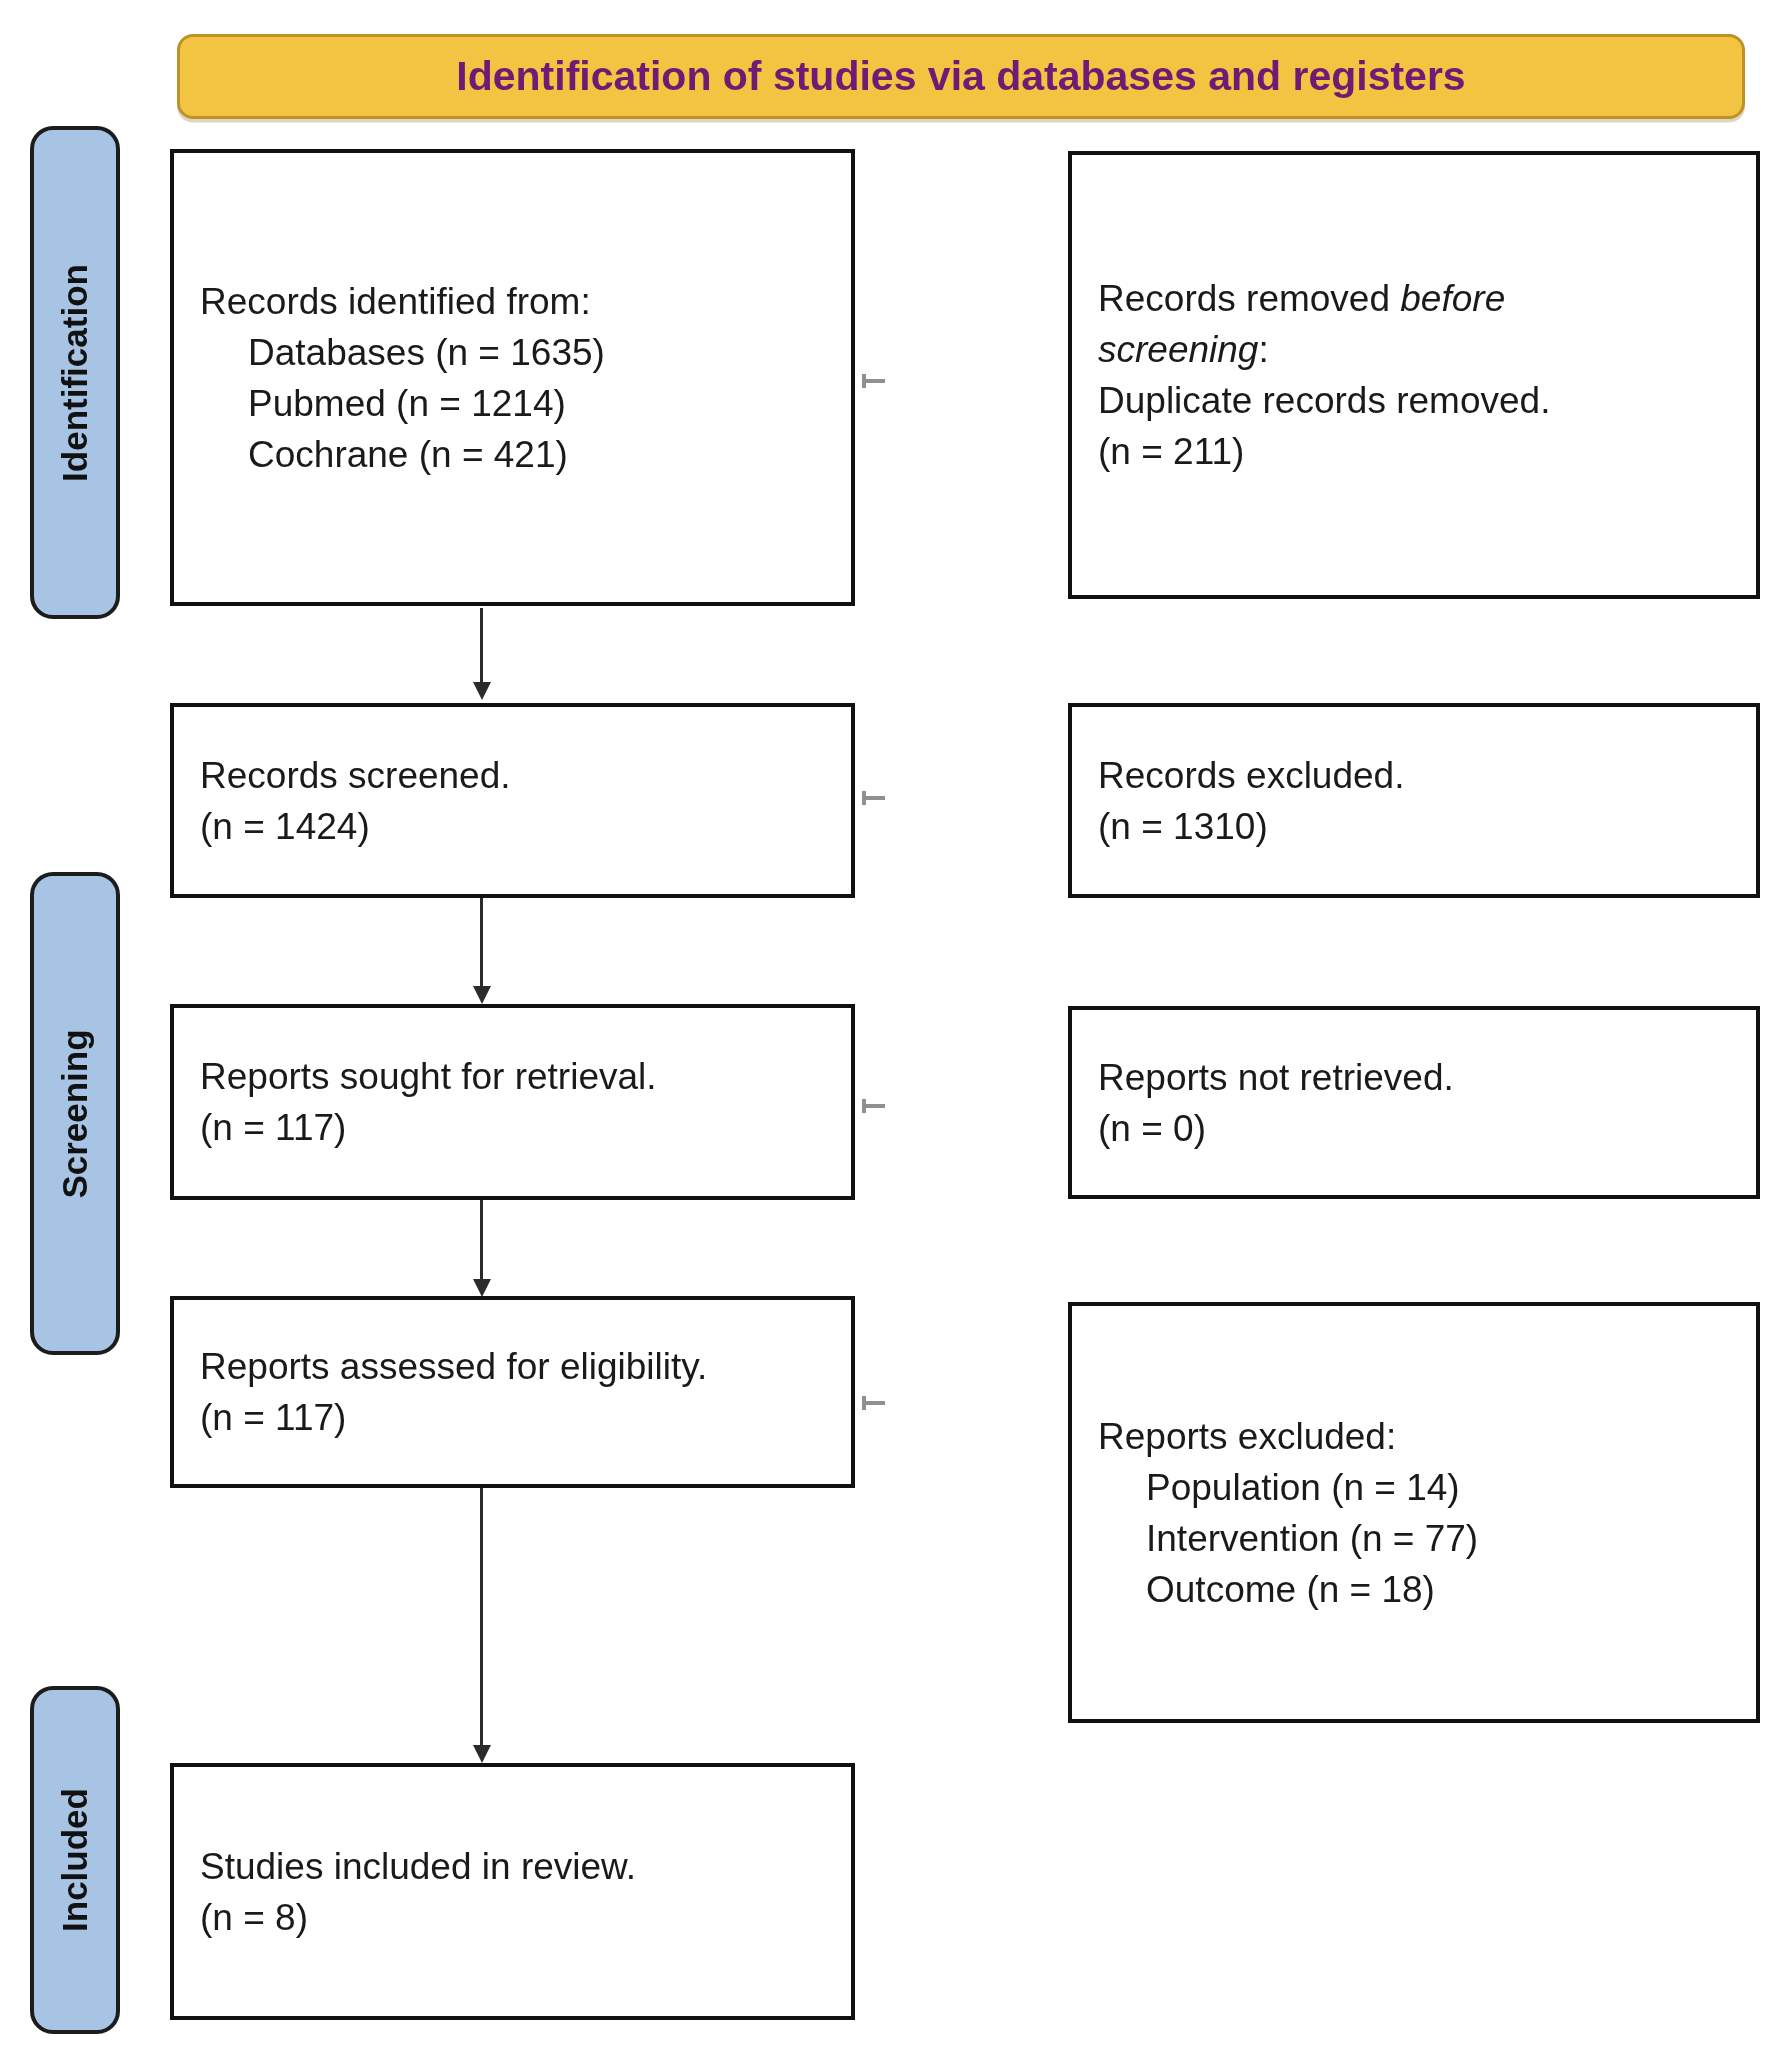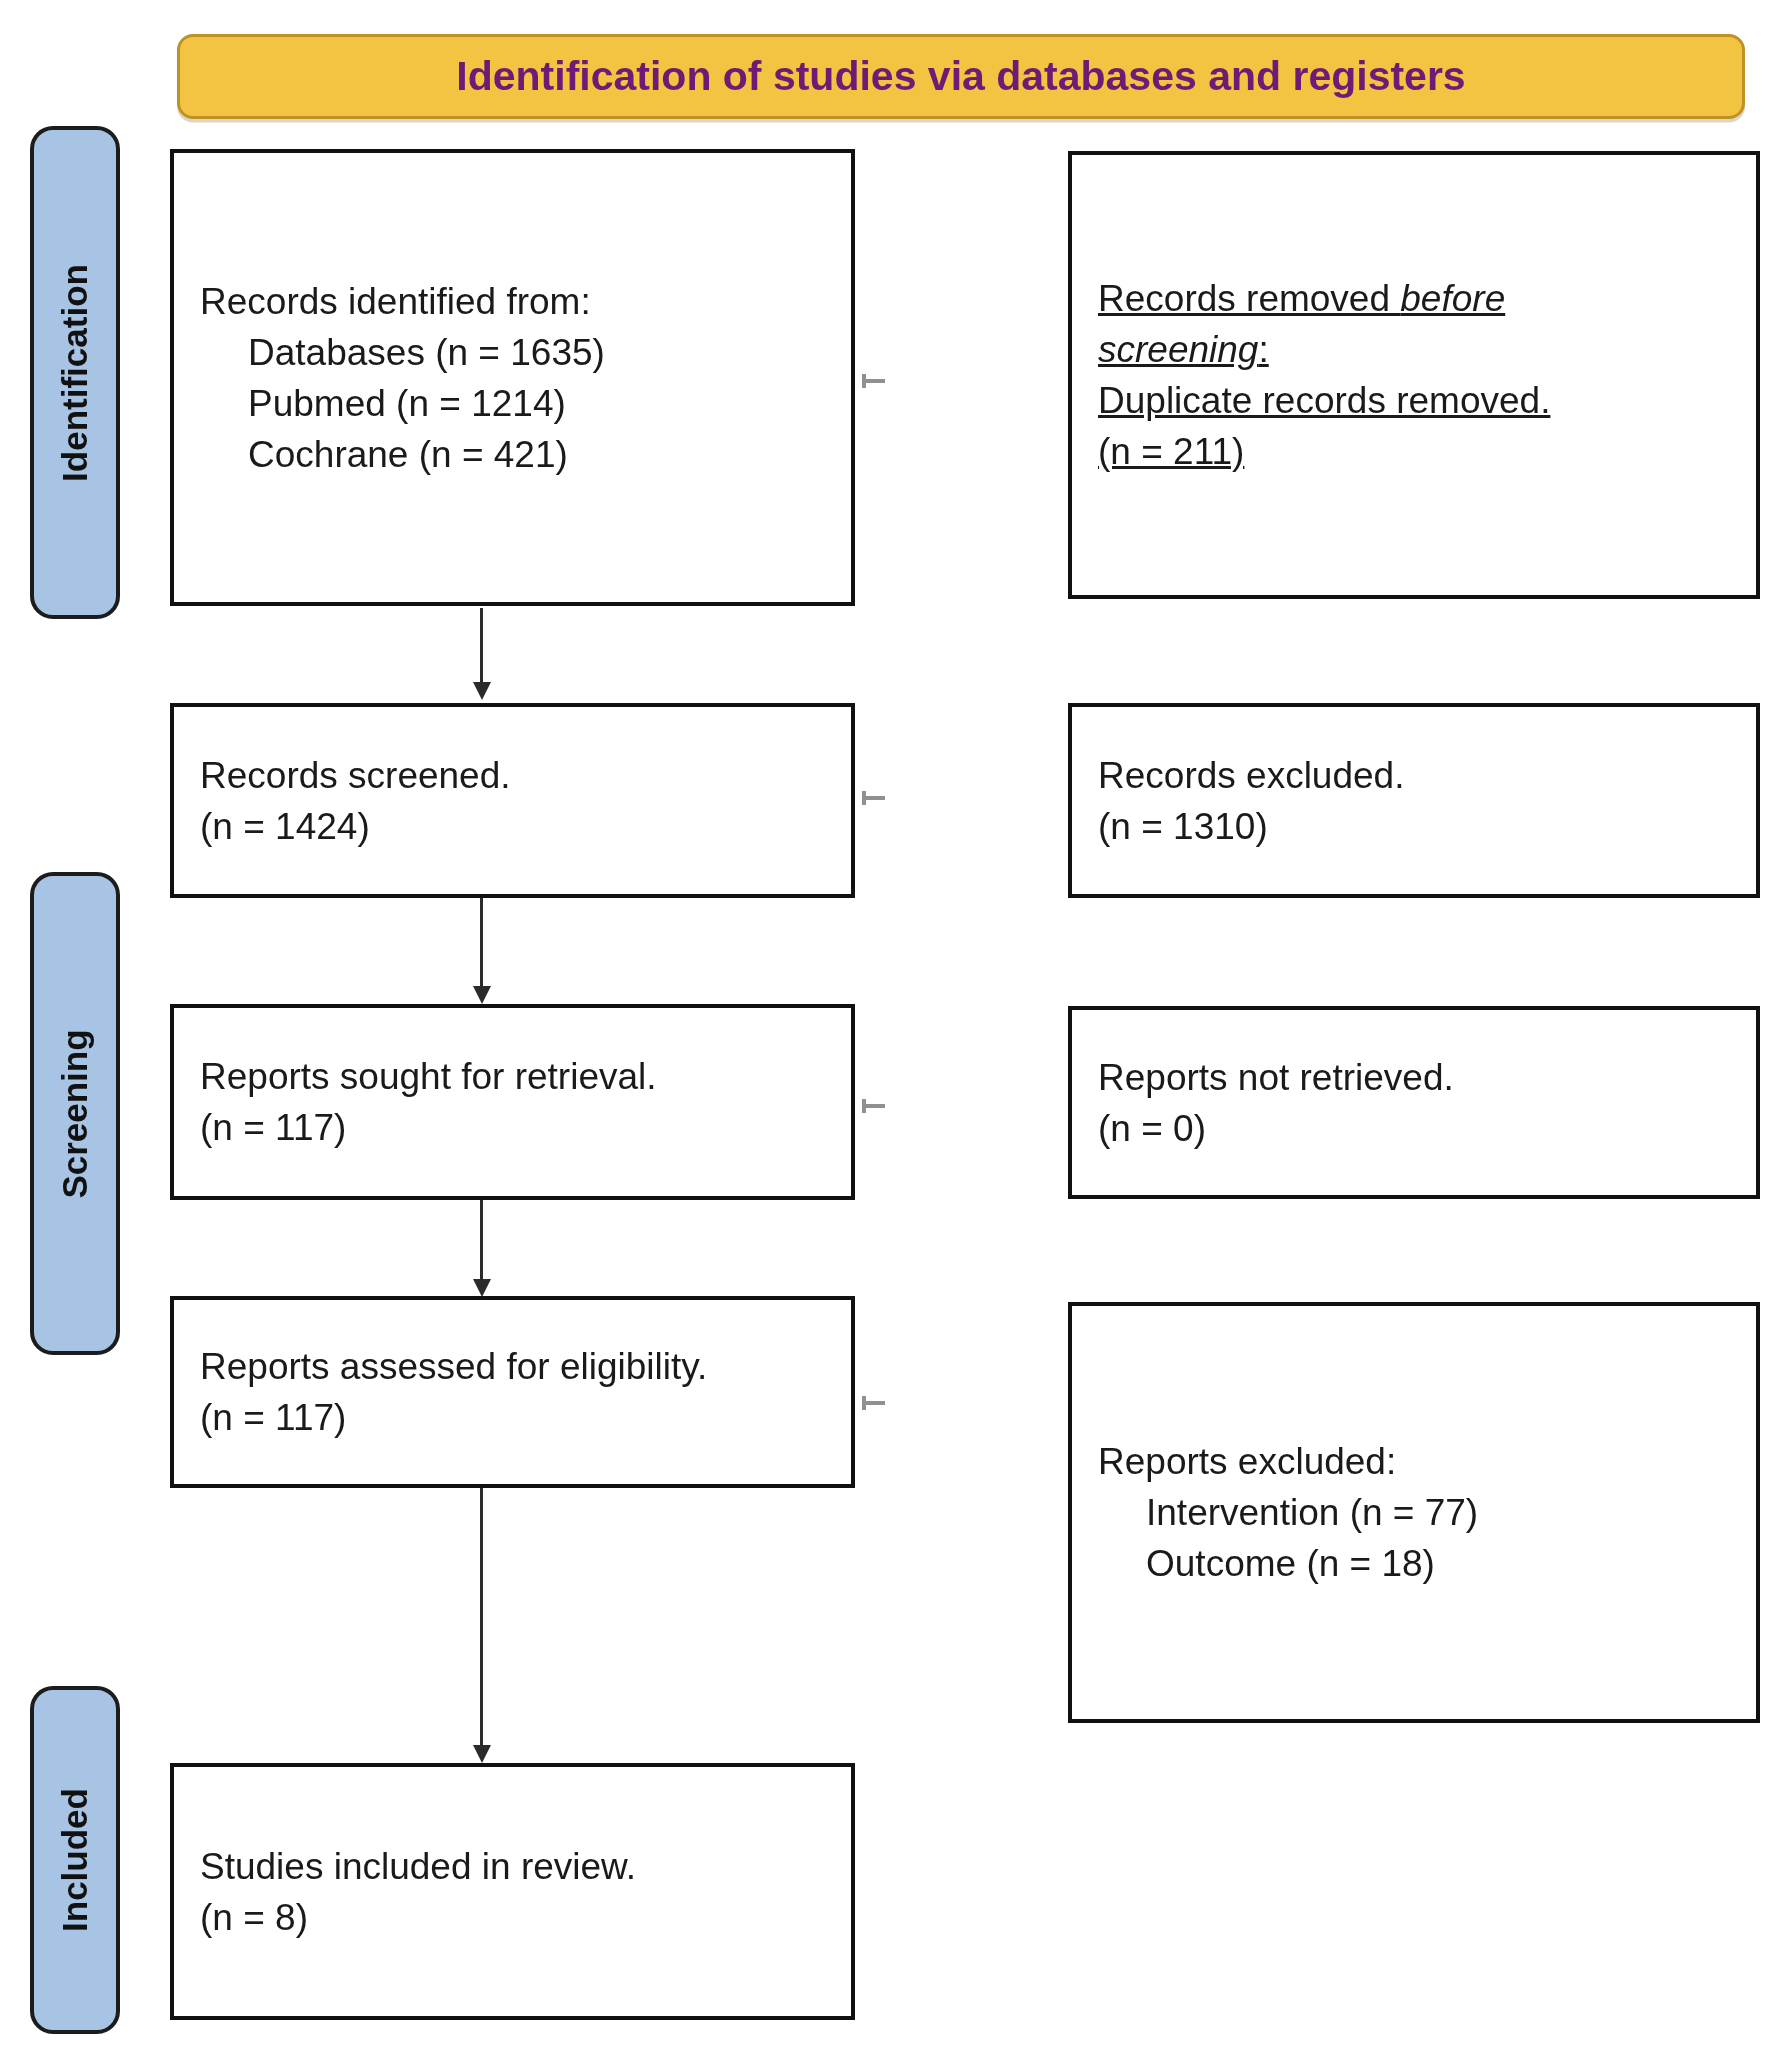--- a/index.html
+++ b/index.html
@@ -94,21 +94,21 @@
     <span class="vlabel">Included</span>
   </div>
 
   <div class="box" style="left:170px; top:149px; width:685px; height:457px;">
     <div>Records identified from:</div>
     <div class="indent">Databases (n = 1635)</div>
     <div class="indent">Pubmed (n = 1214)</div>
     <div class="indent">Cochrane (n = 421)</div>
   </div>
 
-  <div class="box" style="left:1068px; top:151px; width:692px; height:448px;text-decoration:underline;">
+  <div class="box" style="left:1068px; top:151px; width:692px; height:448px;">
     <div><span>Records removed </span><i>before</i></div>
     <div><i>screening</i><span>:</span></div>
     <div>Duplicate records removed.</div>
     <div>(n = 211)</div>
   </div>
 
   <div class="box" style="left:170px; top:703px; width:685px; height:195px;">
     <div>Records screened.</div>
     <div>(n = 1424)</div>
   </div>
@@ -128,20 +128,21 @@
     <div>(n = 0)</div>
   </div>
 
   <div class="box" style="left:170px; top:1296px; width:685px; height:192px;">
     <div>Reports assessed for eligibility.</div>
     <div>(n = 117)</div>
   </div>
 
   <div class="box" style="left:1068px; top:1302px; width:692px; height:421px;">
     <div>Reports excluded:</div>
+    <div class="indent">Population (n = 14)</div>
     <div class="indent">Intervention (n = 77)</div>
     <div class="indent">Outcome (n = 18)</div>
   </div>
 
   <div class="box" style="left:170px; top:1763px; width:685px; height:257px;">
     <div>Studies included in review.</div>
     <div>(n = 8)</div>
   </div>
 
   <div class="arrow" style="left:470px; top:608px; height:92px;">

